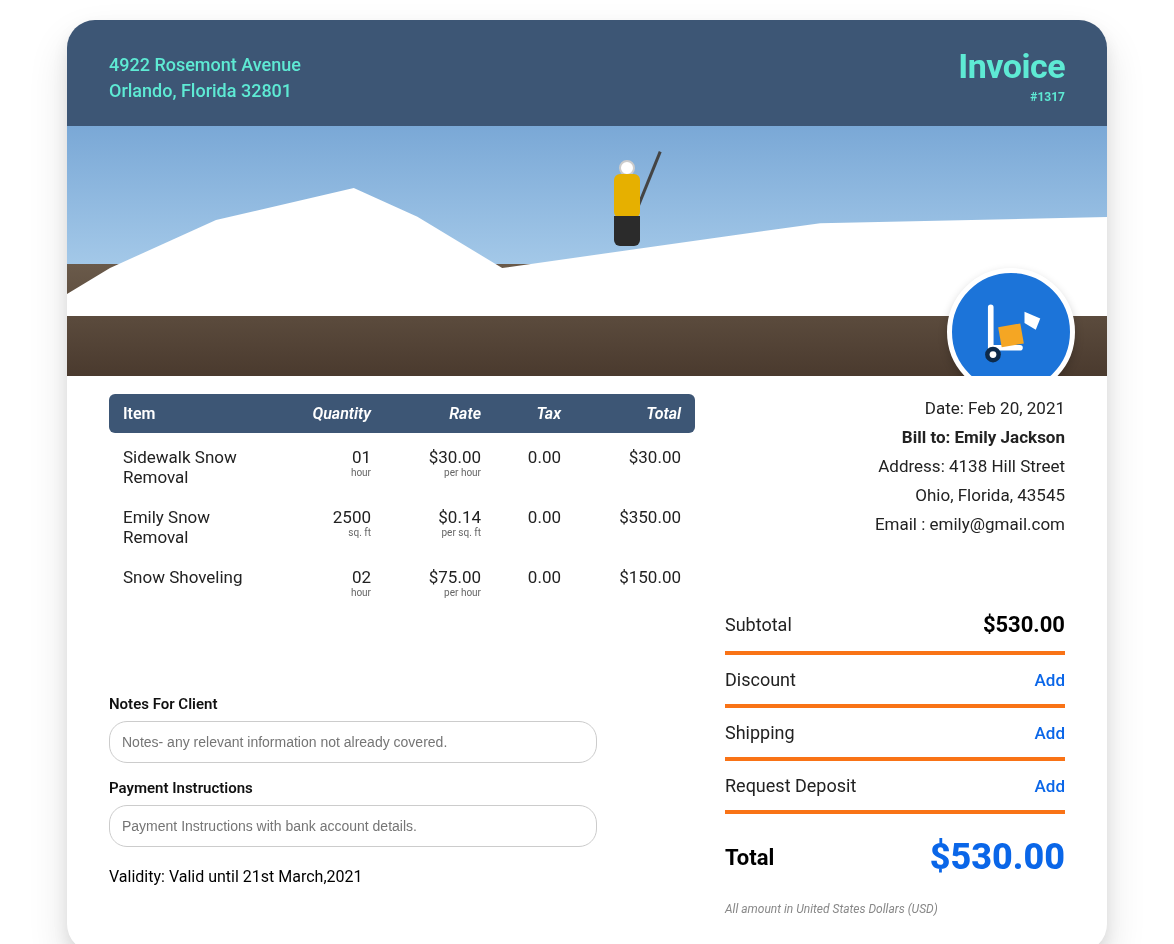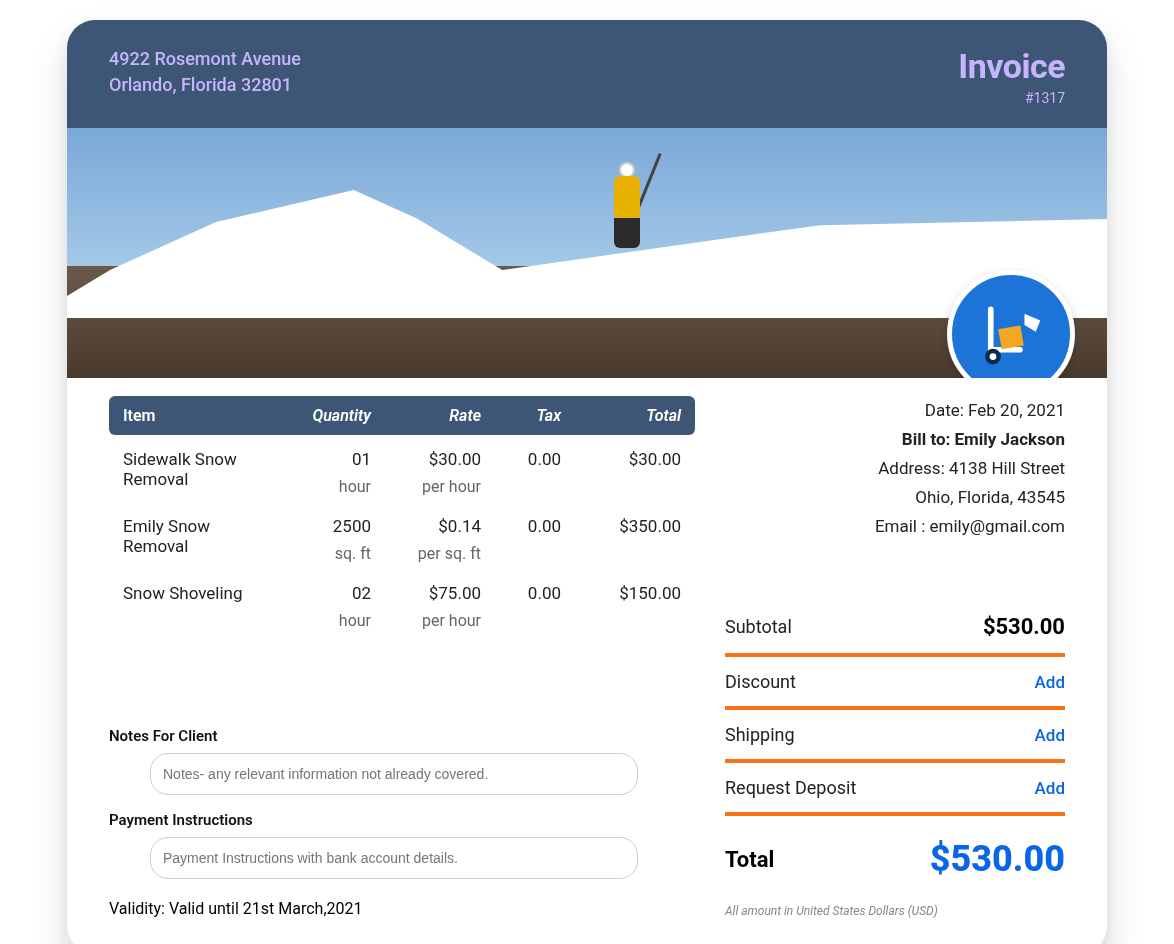--- a/index.html
+++ b/index.html
@@ -11,30 +11,30 @@
   .card {
     width: 1040px;
     margin: 0 auto;
     border-radius: 28px;
     overflow: hidden;
     box-shadow: 0 20px 40px rgba(0,0,0,0.12), 0 8px 16px rgba(0,0,0,0.08);
     background: #fff;
   }
   .header {
     background: #3d5675;
-    color: #c4b5fd;
+    color: #5eead4;
     padding: 26px 42px 22px;
     display: flex;
     justify-content: space-between;
-    align-items: flex-start;
+    align-items: flex-end;
   }
   .addr { font-size: 18px; line-height: 1.45; font-weight: 500; }
   .title-block { text-align: right; }
   .title-block h1 { font-size: 34px; font-weight: 700; letter-spacing: -0.5px; }
-  .invno { font-size: 14px; font-weight: 400; margin-top: 4px; }
+  .invno { font-size: 12px; font-weight: 700; margin-top: 4px; }
   .hero {
     position: relative;
     height: 250px;
     background: linear-gradient(180deg, #7aa8d6 0%, #a3c8e8 55%, #fff 56%, #fff 100%);
     overflow: hidden;
   }
   .hero::before {
     content: "";
     position: absolute; inset: 55% 0 0 0;
     background: linear-gradient(180deg, #6a5a4a 0%, #4a3a2e 100%);
@@ -72,42 +72,41 @@
     display: grid; grid-template-columns: 1fr 100px 110px 80px 120px;
     padding: 10px 14px; border-radius: 6px; font-weight: 600; font-size: 16px;
   }
   .tbl-head > :not(:first-child) { text-align: right; font-style: italic; }
   .row {
     display: grid; grid-template-columns: 1fr 100px 110px 80px 120px;
     padding: 14px 14px 6px; font-size: 17px; color: #222;
     align-items: start;
   }
   .row > :not(:first-child) { text-align: right; }
-  .sub { font-size: 16px; color: #666; line-height: 1.2; margin-top: 8px; }
+  .sub { font-size: 10px; color: #666; line-height: 1.2; }
   .meta { font-size: 17px; line-height: 1.7; color: #222; }
   .meta .bold { font-weight: 700; }
   .totals { margin-top: 60px; }
   .tot-row {
     display: flex; justify-content: space-between; align-items: center;
     padding: 14px 0; border-bottom: 4px solid #f97316; font-size: 18px;
   }
   .tot-row.last { border-bottom: none; padding-top: 22px; }
   .tot-row .label { color: #222; }
   .tot-row .val { font-weight: 700; font-size: 22px; }
   .tot-row .add { color: #0a66e8; font-size: 17px; font-weight: 500; cursor: pointer; }
   .grand { color: #0a66e8; font-weight: 800; font-size: 36px; }
   .tot-label-big { font-size: 22px; font-weight: 700; }
   .fineprint { font-size: 12px; color: #888; font-style: italic; text-align: left; margin-top: 10px; }
   .notes-area { margin-top: 90px; }
   .field-label { font-size: 15px; font-weight: 600; margin-bottom: 8px; color: #111; }
   .field-input {
     width: 488px; padding: 12px 12px; font-size: 14px; color: #888;
     border: 1px solid #ccc; border-radius: 18px; background: #fff;
     margin-bottom: 16px;
-    margin-left: 41px;
   }
   .validity { font-size: 16px; margin-top: 4px; }
 </style>
 </head>
 <body>
 
 <div class="card">
 
   <div class="header">
     <div class="addr">

